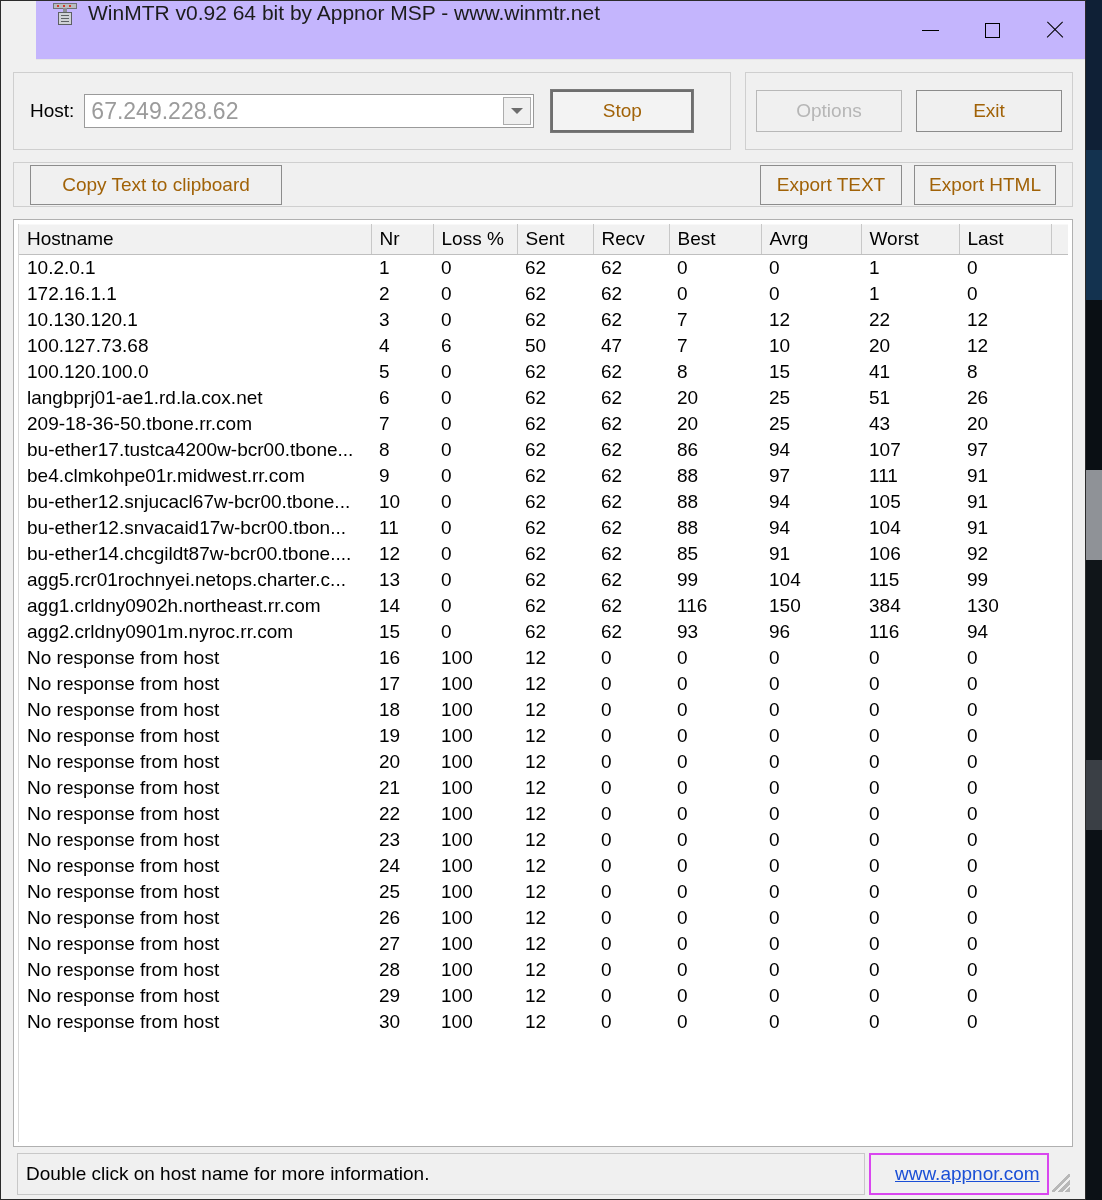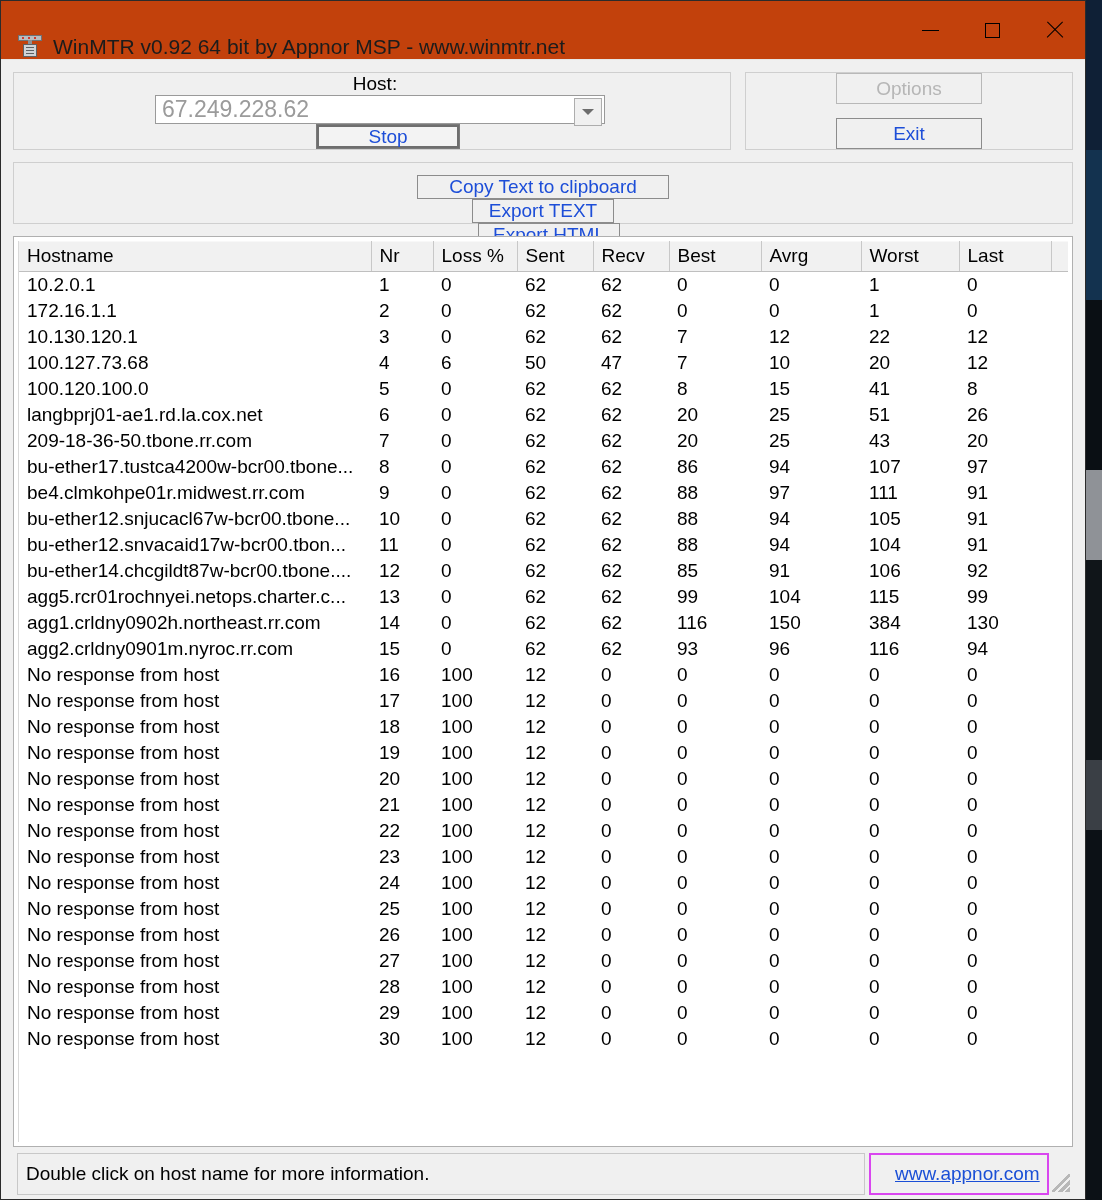--- a/index.html
+++ b/index.html
@@ -36,25 +36,26 @@
     height: 1200px;
     background: #f0f0f0;
     border: 1px solid #2b2b2b;
     box-sizing: border-box;
     display: flex;
     flex-direction: column;
   }
   
   .titlebar {
     height: 58px;
-    background: #c2410c;
-    display: flex;
-    align-items: flex-end;
+    background: #c4b5fd;
+    display: flex;
+    align-items: flex-start;
     flex: 0 0 auto;
     border-bottom: 1px solid #e6e6e6;
+    margin-left: 35px;
   }
   .title-icon {
     width: 26px; height: 26px;
     margin-left: 16px; margin-right: 10px;
     position: relative;
     flex: 0 0 auto;
   }
   .title-icon .bar {
     position: absolute; left: 1px; top: 2px;
     width: 24px; height: 6px;
@@ -128,21 +129,20 @@
     background: #f0f0f0;
     padding: 0 12px;
     box-sizing: border-box;
     display: flex;
     flex-direction: column;
   }
   .group {
     border: 1px solid #cfcfcf;
     background: #f0f0f0;
     box-sizing: border-box;
-    flex-direction: column;
   }
   
   .row-top {
     display: flex;
     margin-top: 12px;
     height: 78px;
     flex: 0 0 auto;
   }
   .host-group {
     flex: 0 0 718px;
@@ -184,21 +184,21 @@
     width: 0; height: 0;
     border-left: 6px solid transparent;
     border-right: 6px solid transparent;
     border-top: 6px solid #6d6d6d;
   }
   .btn {
     background: #f0f0f0;
     border: 1px solid #8c8c8c;
     box-sizing: border-box;
     font-size: 19px;
-    color: #1d4ed8;
+    color: #a16207;
     font-family: "Liberation Sans", sans-serif;
     display: flex;
     align-items: center;
     justify-content: center;
     cursor: default;
     white-space: nowrap;
   }
   .btn.default-btn {
     border: 1px solid #7a7a7a;
     box-shadow: 0 0 0 2px #6e6e6e inset;
@@ -215,21 +215,21 @@
     display: flex;
     align-items: center;
     justify-content: center;
     gap: 14px;
   }
   .opts-btn { width: 146px; height: 42px; }
 
   
   .row-copy {
     margin-top: 12px;
-    height: 62px;
+    height: 45px;
     display: flex;
     align-items: center;
     padding: 12px 16px;
     flex: 0 0 auto;
   }
   .copy-btn { height: 40px; }
   .copy-text-btn { width: 252px; }
   .copy-html-btn { width: 252px; margin-left: 26px; }
   .spacer { flex: 1 1 auto; }
   .export-btn { width: 142px; height: 40px; }

